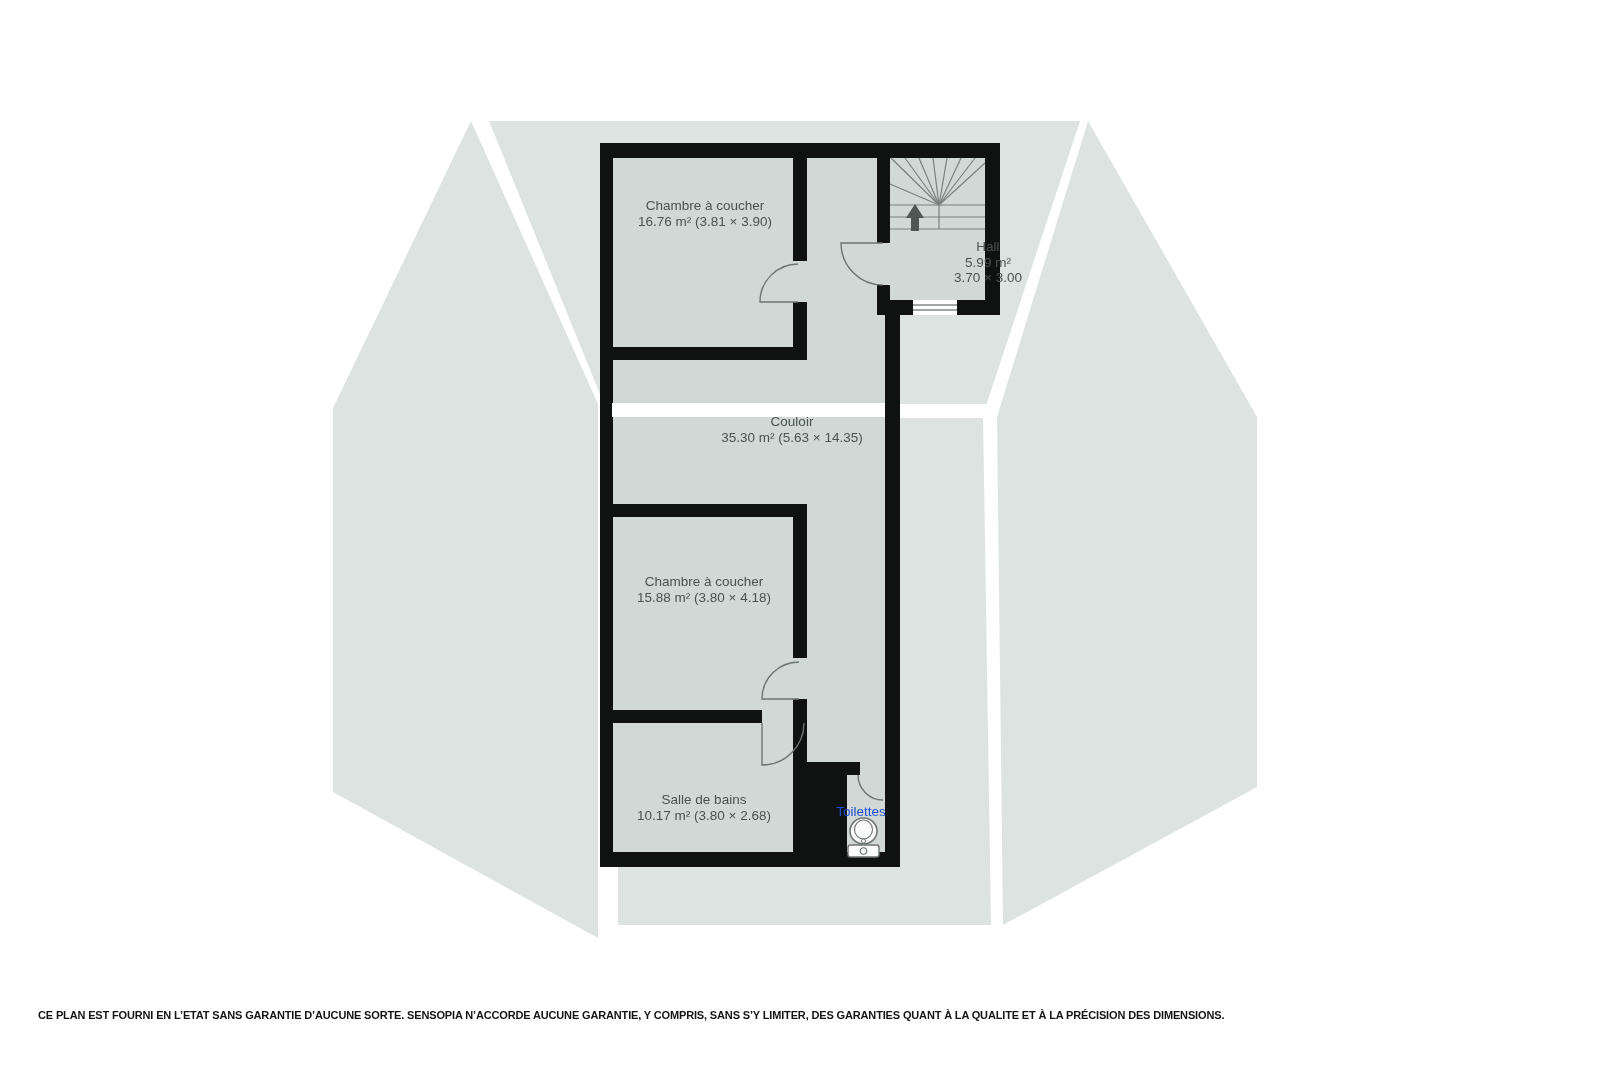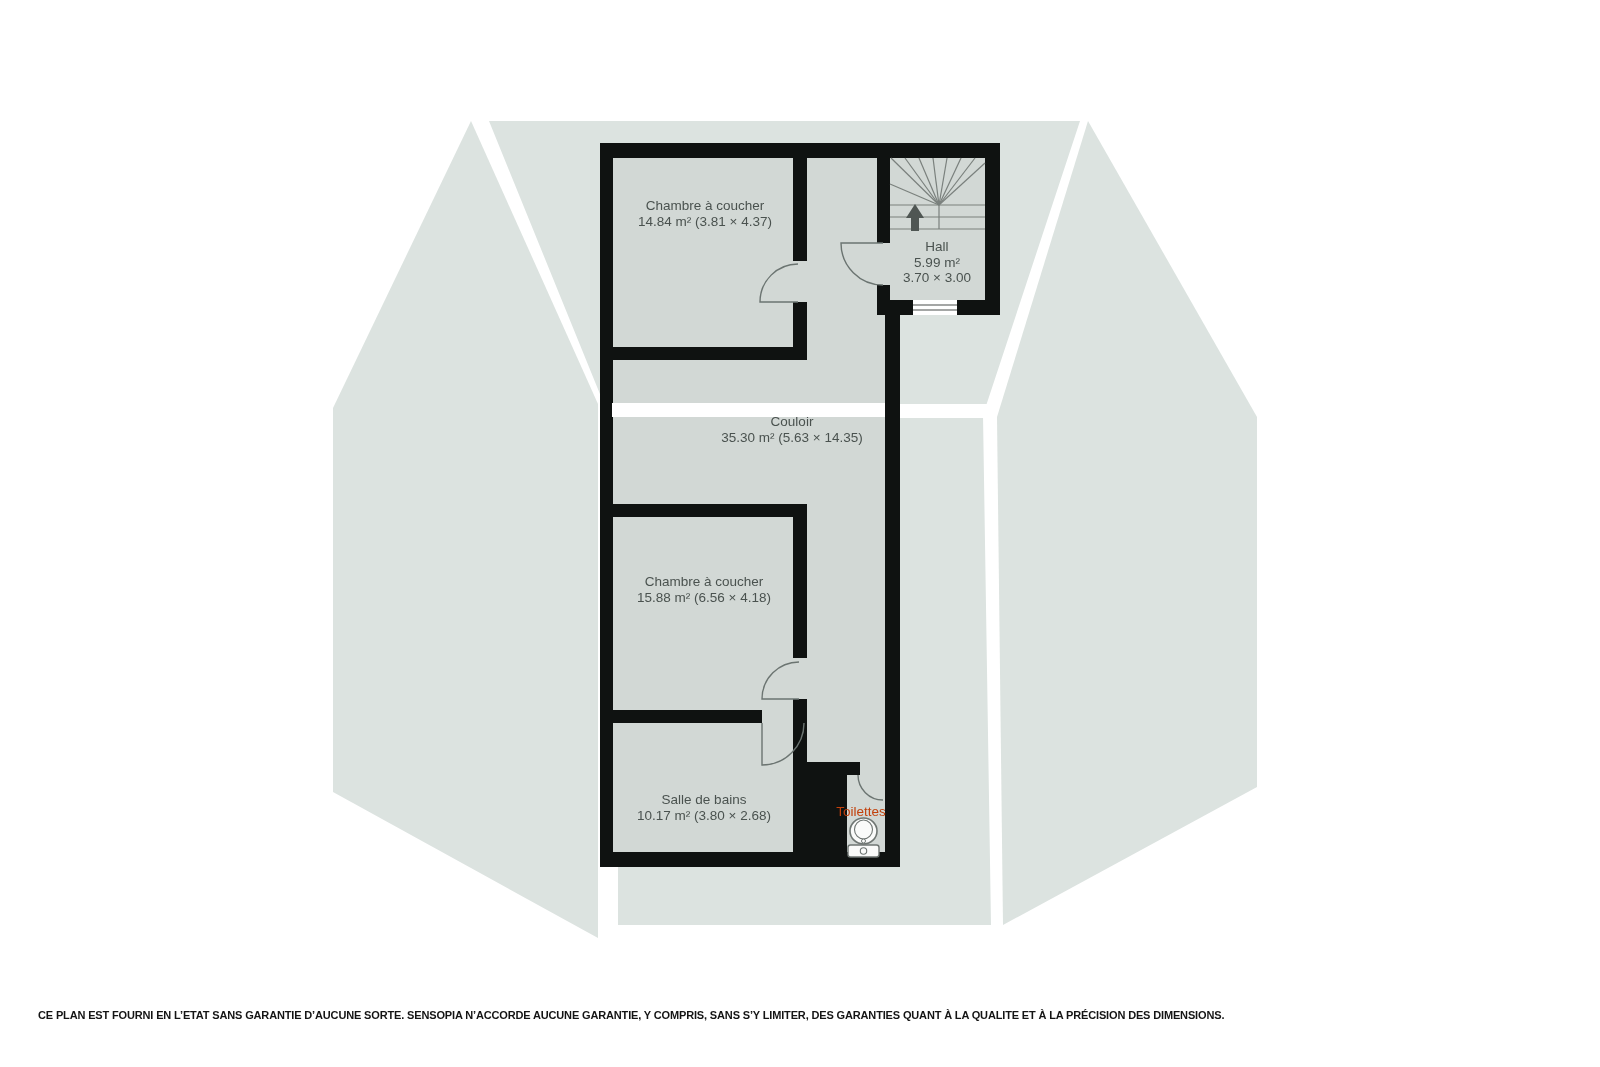--- a/index.html
+++ b/index.html
@@ -27,21 +27,21 @@
     transform: translate(-50%, -50%);
     text-align: center;
     color: #4a524f;
     font-size: 13.5px;
     line-height: 15.5px;
     white-space: nowrap;
     z-index: 5;
   }
   .room-label .sub { display: block; }
   #toilet-label {
-    color: #c2410c;
+    color: #1d4ed8;
     z-index: 6;
   }
   #disclaimer {
     position: absolute;
     left: 38px;
     top: 1009px;
     color: #141414;
     font-size: 11px;
     letter-spacing: -0.15px;
     white-space: nowrap;
@@ -119,37 +119,37 @@
       <ellipse cx="863.5" cy="831" rx="13.5" ry="13" stroke-width="1.6"></ellipse>
       <ellipse cx="863.5" cy="829.5" rx="9" ry="9.5" stroke-width="1.1"></ellipse>
       <circle cx="863.5" cy="841" r="2" stroke-width="1"></circle>
       <rect x="848" y="845" width="31" height="12" rx="2.5" stroke-width="1.4"></rect>
       <circle cx="863.5" cy="851" r="3.2" stroke-width="1.1"></circle>
     </g>
   </svg>
 
   <div class="room-label" style="left:705px; top:213px;">
     <span class="sub">Chambre à coucher</span>
-    <span class="sub">14.84 m² (3.81 × 4.37)</span>
+    <span class="sub">16.76 m² (3.81 × 3.90)</span>
   </div>
 
-  <div class="room-label" style="left:937px; top:262px;">
+  <div class="room-label" style="left:988px; top:262px;">
     <span class="sub">Hall</span>
     <span class="sub">5.99 m²</span>
     <span class="sub">3.70 × 3.00</span>
   </div>
 
   <div class="room-label" style="left:792px; top:429px;">
     <span class="sub">Couloir</span>
     <span class="sub">35.30 m² (5.63 × 14.35)</span>
   </div>
 
   <div class="room-label" style="left:704px; top:589px;">
     <span class="sub">Chambre à coucher</span>
-    <span class="sub">15.88 m² (6.56 × 4.18)</span>
+    <span class="sub">15.88 m² (3.80 × 4.18)</span>
   </div>
 
   <div class="room-label" style="left:704px; top:807px;">
     <span class="sub">Salle de bains</span>
     <span class="sub">10.17 m² (3.80 × 2.68)</span>
   </div>
 
   <div class="room-label" id="toilet-label" style="left:861px; top:812px;">
     <span class="sub">Toilettes</span>
   </div>

